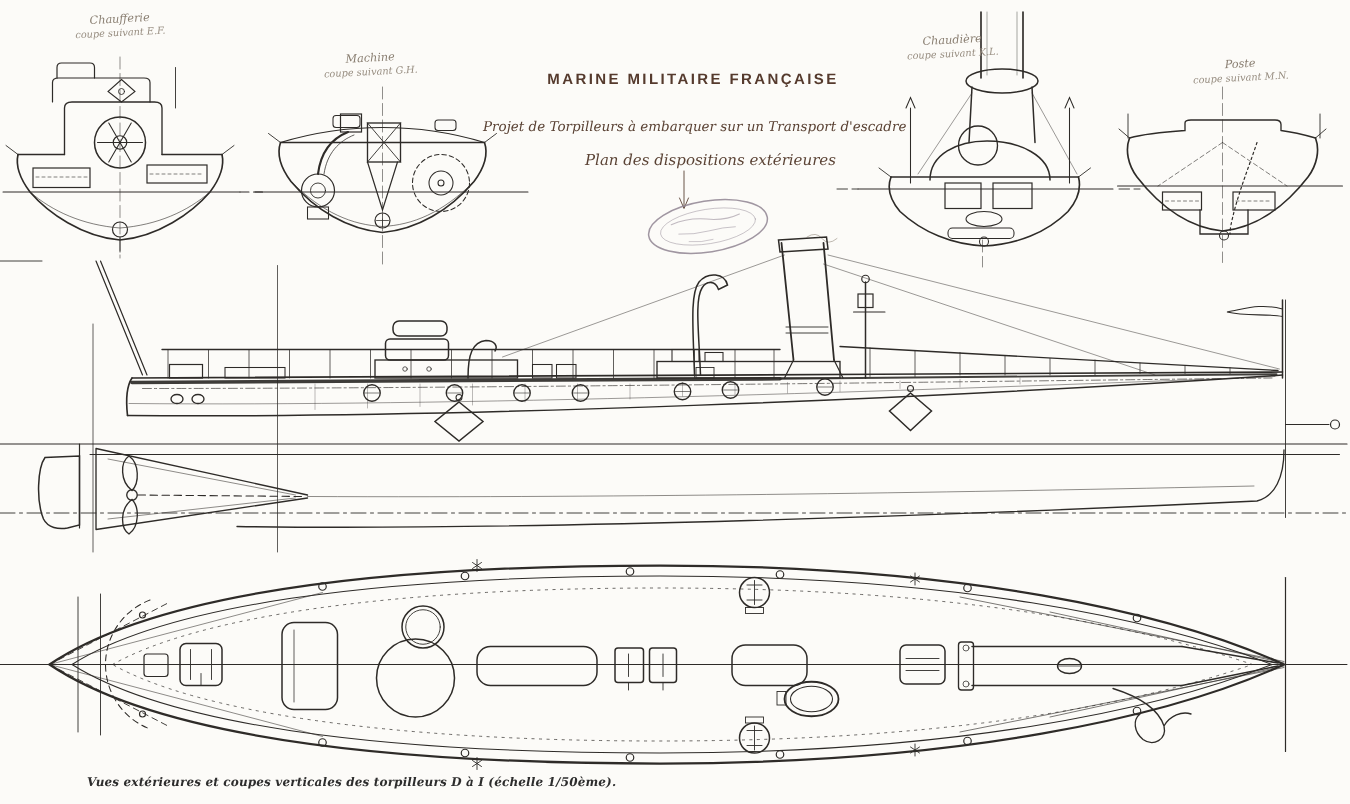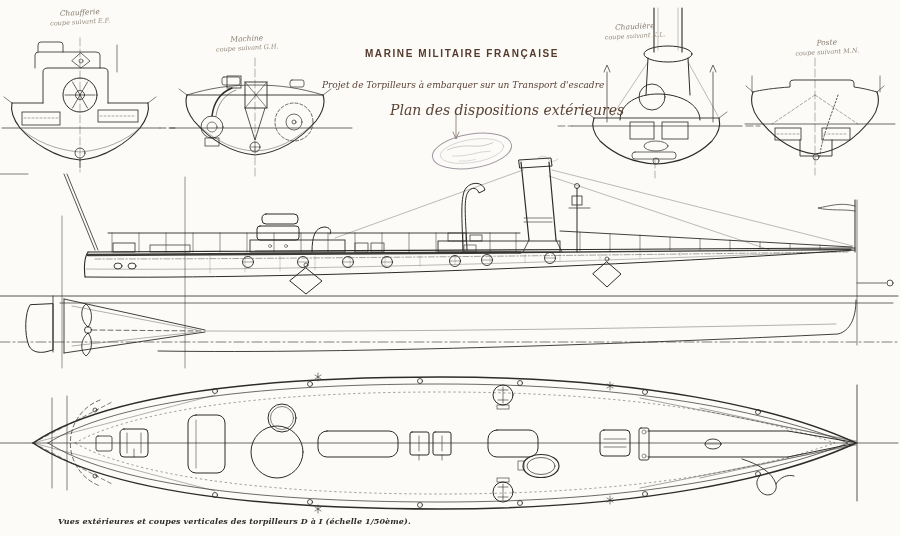--- a/index.html
+++ b/index.html
@@ -15,21 +15,21 @@
     font-size:10px;font-weight:700;letter-spacing:1.6px;color:#553a2d;
     font-family:"Liberation Sans",sans-serif;
   }
   .title-sub1{
     left:322px;top:80px;width:282px;text-align:center;
     font-size:9px;font-style:italic;color:#5a4234;
     font-family:"DejaVu Serif",serif;
   }
   .title-sub2{
     left:390px;top:102px;width:145px;text-align:center;
-    font-size:14px;font-style:italic;color:#5a4234;
+    font-size:10px;font-style:italic;color:#5a4234;
     font-family:"DejaVu Serif",serif;
   }
   .hand{
     position:absolute;text-align:center;font-style:italic;
     color:#8a7f72;font-family:"DejaVu Serif",serif;
     transform:rotate(-3deg);
   }
   .hand .nm{font-size:7.5px;display:block;}
   .hand .sub{font-size:6.5px;display:block;margin-top:1px;color:#978d80;}
   .caption{

